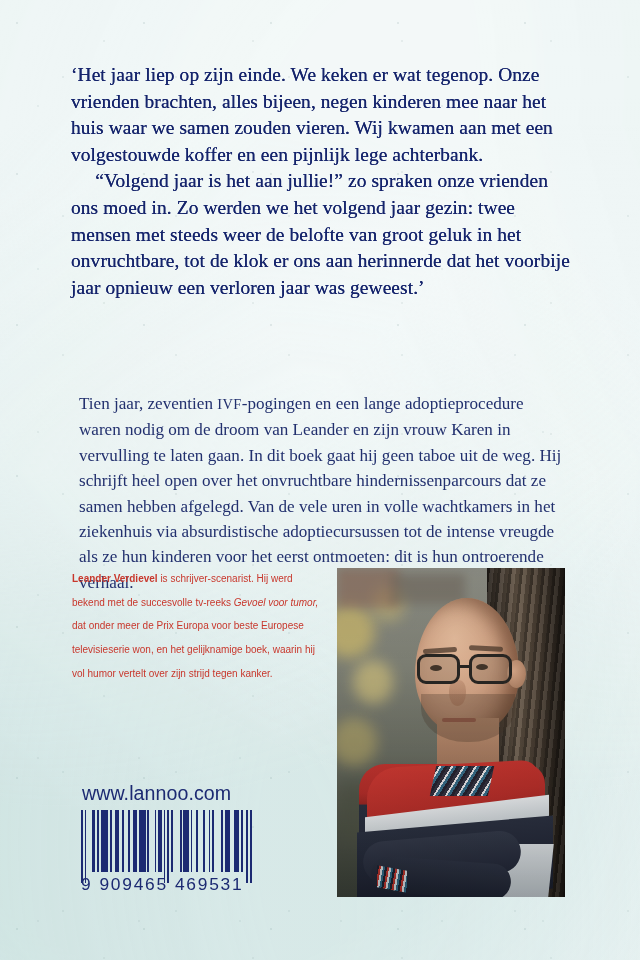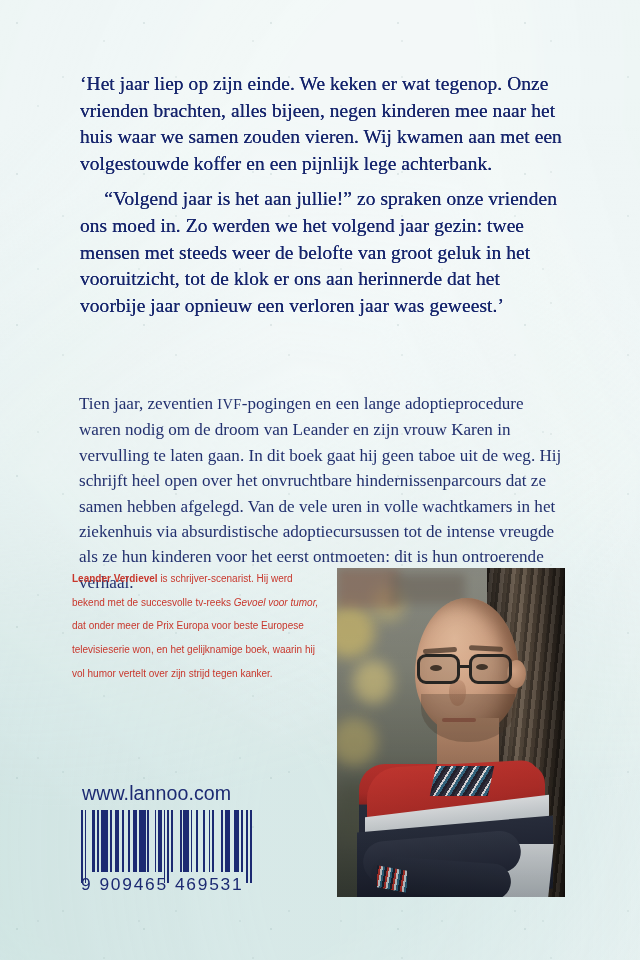--- a/index.html
+++ b/index.html
@@ -50,21 +50,21 @@
     position: absolute;
     left: 71px;
     top: 62px;
     width: 500px;
     color: #15246c;
     font-size: 19.4px;
     line-height: 26.6px;
     letter-spacing: .005em;
     text-shadow: 0 0 .35px #15246c;
   }
-  #quote p { margin: 9px; }
+  #quote p { margin: 0; }
   #quote p + p { text-indent: 1.25em; }
 
   
   #synopsis {
     position: absolute;
     left: 71px;
     top: 383px;
     width: 500px;
     color: #22306e;
     font-size: 17.1px;
@@ -371,21 +371,21 @@
     gap: 7px;
   }
 </style>
 </head>
 <body>
 
 <div id="cover">
 
   <div id="quote" class="layer">
     <p>‘Het jaar liep op zijn einde. We keken er wat tegenop. Onze vrienden brachten, alles bijeen, negen kinderen mee naar het huis waar we samen zouden vieren. Wij kwamen aan met een volgestouwde koffer en een pijnlijk lege achterbank.</p>
-    <p>“Volgend jaar is het aan jullie!” zo spraken onze vrienden ons moed in. Zo werden we het volgend jaar gezin: twee mensen met steeds weer de belofte van groot geluk in het vooruitzicht, tot de klok er ons aan herinnerde dat het voorbije jaar opnieuw een verloren jaar was geweest.’</p>
+    <p>“Volgend jaar is het aan jullie!” zo spraken onze vrienden ons moed in. Zo werden we het volgend jaar gezin: twee mensen met steeds weer de belofte van groot geluk in het onvruchtbare, tot de klok er ons aan herinnerde dat het voorbije jaar opnieuw een verloren jaar was geweest.’</p>
   </div>
 
   <div id="synopsis" class="layer">
     <p><span>Tien jaar, zeventien </span><span class="sc">IVF</span><span>-pogingen en een lange adoptieprocedure waren nodig om de droom van Leander en zijn vrouw Karen in vervulling te laten gaan. In dit boek gaat hij geen taboe uit de weg. Hij schrijft heel open over het onvruchtbare hindernissenparcours dat ze samen hebben afgelegd. Van de vele uren in volle wachtkamers in het ziekenhuis via absurdistische adoptiecursussen tot de intense vreugde als ze hun kinderen voor het eerst ontmoeten: dit is hun ontroerende verhaal.</span></p>
   </div>
 
   <div id="bio" class="layer">
     <p><span class="nm">Leander Verdievel</span><span> is schrijver-scenarist. Hij werd bekend met de succesvolle tv-reeks </span><span class="it">Gevoel voor tumor,</span><span> dat onder meer de Prix Europa voor beste Europese televisieserie won, en het gelijknamige boek, waarin hij vol humor vertelt over zijn strijd tegen kanker.</span></p>
   </div>
 

